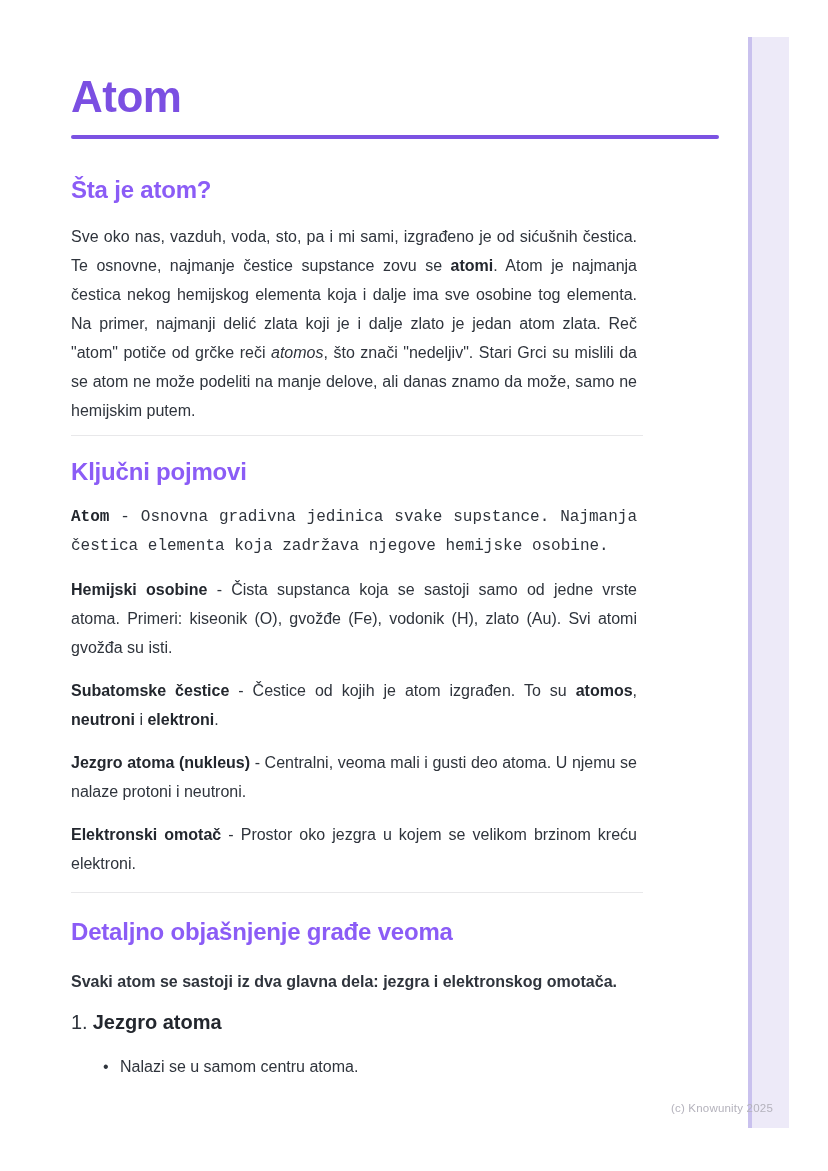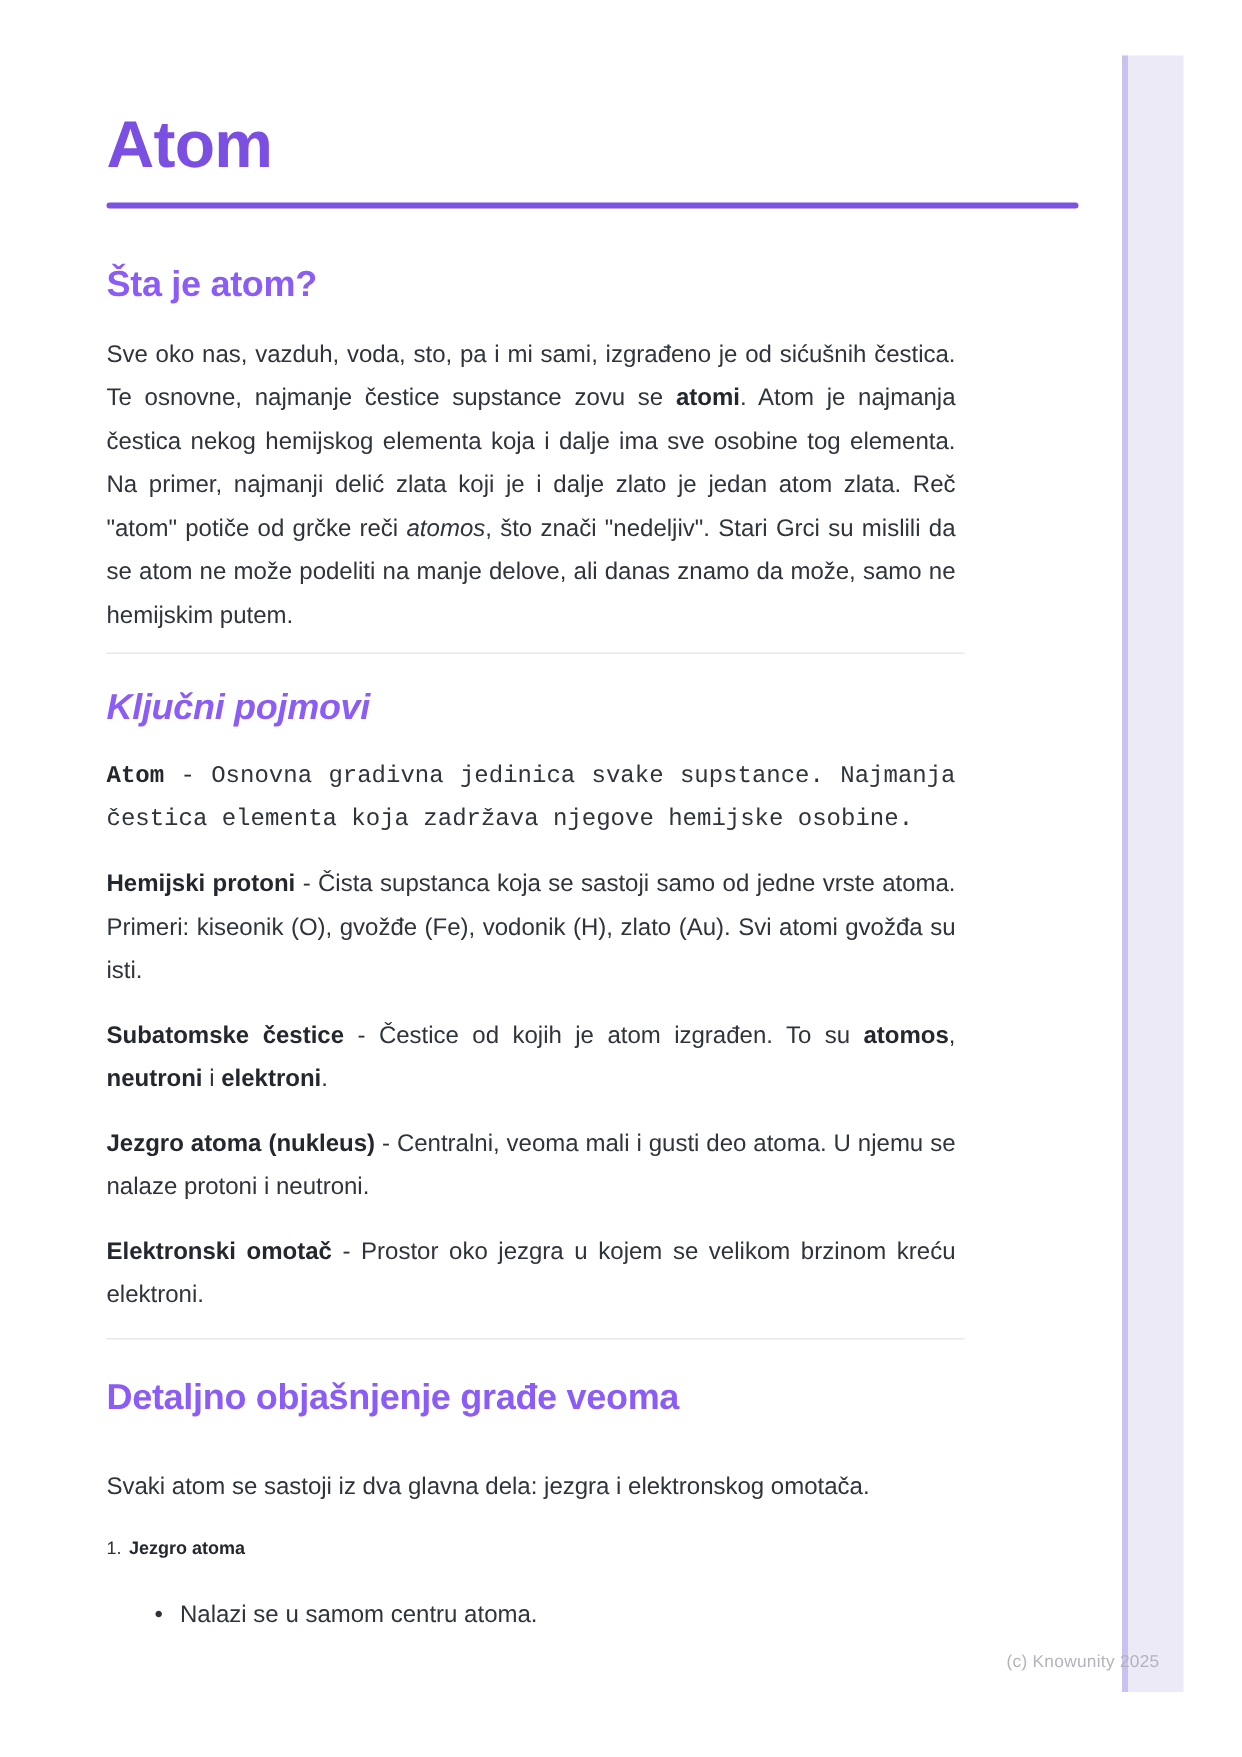--- a/index.html
+++ b/index.html
@@ -44,56 +44,56 @@
   }
   h2.section-heading {
     margin: 0;
     font-size: 24px;
     line-height: 28px;
     font-weight: 700;
     color: #8b5cf6;
     letter-spacing: -0.2px;
   }
   h2.s1 { margin-top: 37px; }
-  h2.s2 { margin-top: 22px; font-style: italic; }
+  h2.s2 { margin-top: 22px; }
   h2.s3 { margin-top: 25px; }
   p.prose {
     margin: 0;
     width: 566px;
     font-size: 16px;
     line-height: 29px;
     color: #2f343c;
     text-align: justify;
   }
   p.prose strong, .li-head strong {
     font-weight: 700;
     color: #23272e;
   }
   p.prose em { font-style: italic; }
   p.p1 { margin-top: 18px; }
   p.term-p { margin-top: 14px; }
   p.term-p.first { margin-top: 17px; font-family: Liberation Mono, monospace; }
-  p.intro3 { margin-top: 31px; text-align: left; }
+  p.intro3 { margin-top: 21px; text-align: left; font-weight: bold; }
   hr.divider {
     border: none;
     height: 1px;
     width: 572px;
     background: #e8e8ea;
     margin: 0;
   }
   hr.d1 { margin-top: 10px; }
   hr.d2 { margin-top: 14px; }
   ol.num-list {
     margin: 12px 0 0 0;
     padding: 0;
     list-style: none;
   }
   ol.num-list > li { margin: 0; }
   .li-head {
-    font-size: 12px;
+    font-size: 20px;
     line-height: 29px;
     color: #2f343c;
   }
   .li-head .num { margin-right: 5px; }
   ul.bullets {
     margin: 15px 0 0 0;
     padding: 0;
     list-style: none;
   }
   ul.bullets li {
@@ -146,21 +146,21 @@
       <p class="prose p1"><span>Sve oko nas, vazduh, voda, sto, pa i mi sami, izgrađeno je od sićušnih čestica. Te osnovne, najmanje čestice supstance zovu se </span><strong>atomi</strong><span>. Atom je najmanja čestica nekog hemijskog elementa koja i dalje ima sve osobine tog elementa. Na primer, najmanji delić zlata koji je i dalje zlato je jedan atom zlata. Reč "atom" potiče od grčke reči </span><em>atomos</em><span>, što znači "nedeljiv". Stari Grci su mislili da se atom ne može podeliti na manje delove, ali danas znamo da može, samo ne hemijskim putem.</span></p>
     </section>
 
     <hr class="divider d1">
 
     <section>
       <h2 class="section-heading s2">Ključni pojmovi</h2>
 
       <p class="prose term-p first"><strong>Atom</strong><span> - Osnovna gradivna jedinica svake supstance. Najmanja čestica elementa koja zadržava njegove hemijske osobine.</span></p>
 
-      <p class="prose term-p"><strong>Hemijski protoni</strong><span> - Čista supstanca koja se sastoji samo od jedne vrste atoma. Primeri: kiseonik (O), gvožđe (Fe), vodonik (H), zlato (Au). Svi atomi gvožđa su isti.</span></p>
+      <p class="prose term-p"><strong>Hemijski osobine</strong><span> - Čista supstanca koja se sastoji samo od jedne vrste atoma. Primeri: kiseonik (O), gvožđe (Fe), vodonik (H), zlato (Au). Svi atomi gvožđa su isti.</span></p>
 
       <p class="prose term-p"><strong>Subatomske čestice</strong><span> - Čestice od kojih je atom izgrađen. To su </span><strong>atomos</strong><span>, </span><strong>neutroni</strong><span> i </span><strong>elektroni</strong><span>.</span></p>
 
       <p class="prose term-p"><strong>Jezgro atoma (nukleus)</strong><span> - Centralni, veoma mali i gusti deo atoma. U njemu se nalaze protoni i neutroni.</span></p>
 
       <p class="prose term-p"><strong>Elektronski omotač</strong><span> - Prostor oko jezgra u kojem se velikom brzinom kreću elektroni.</span></p>
     </section>
 
     <hr class="divider d2">
 

